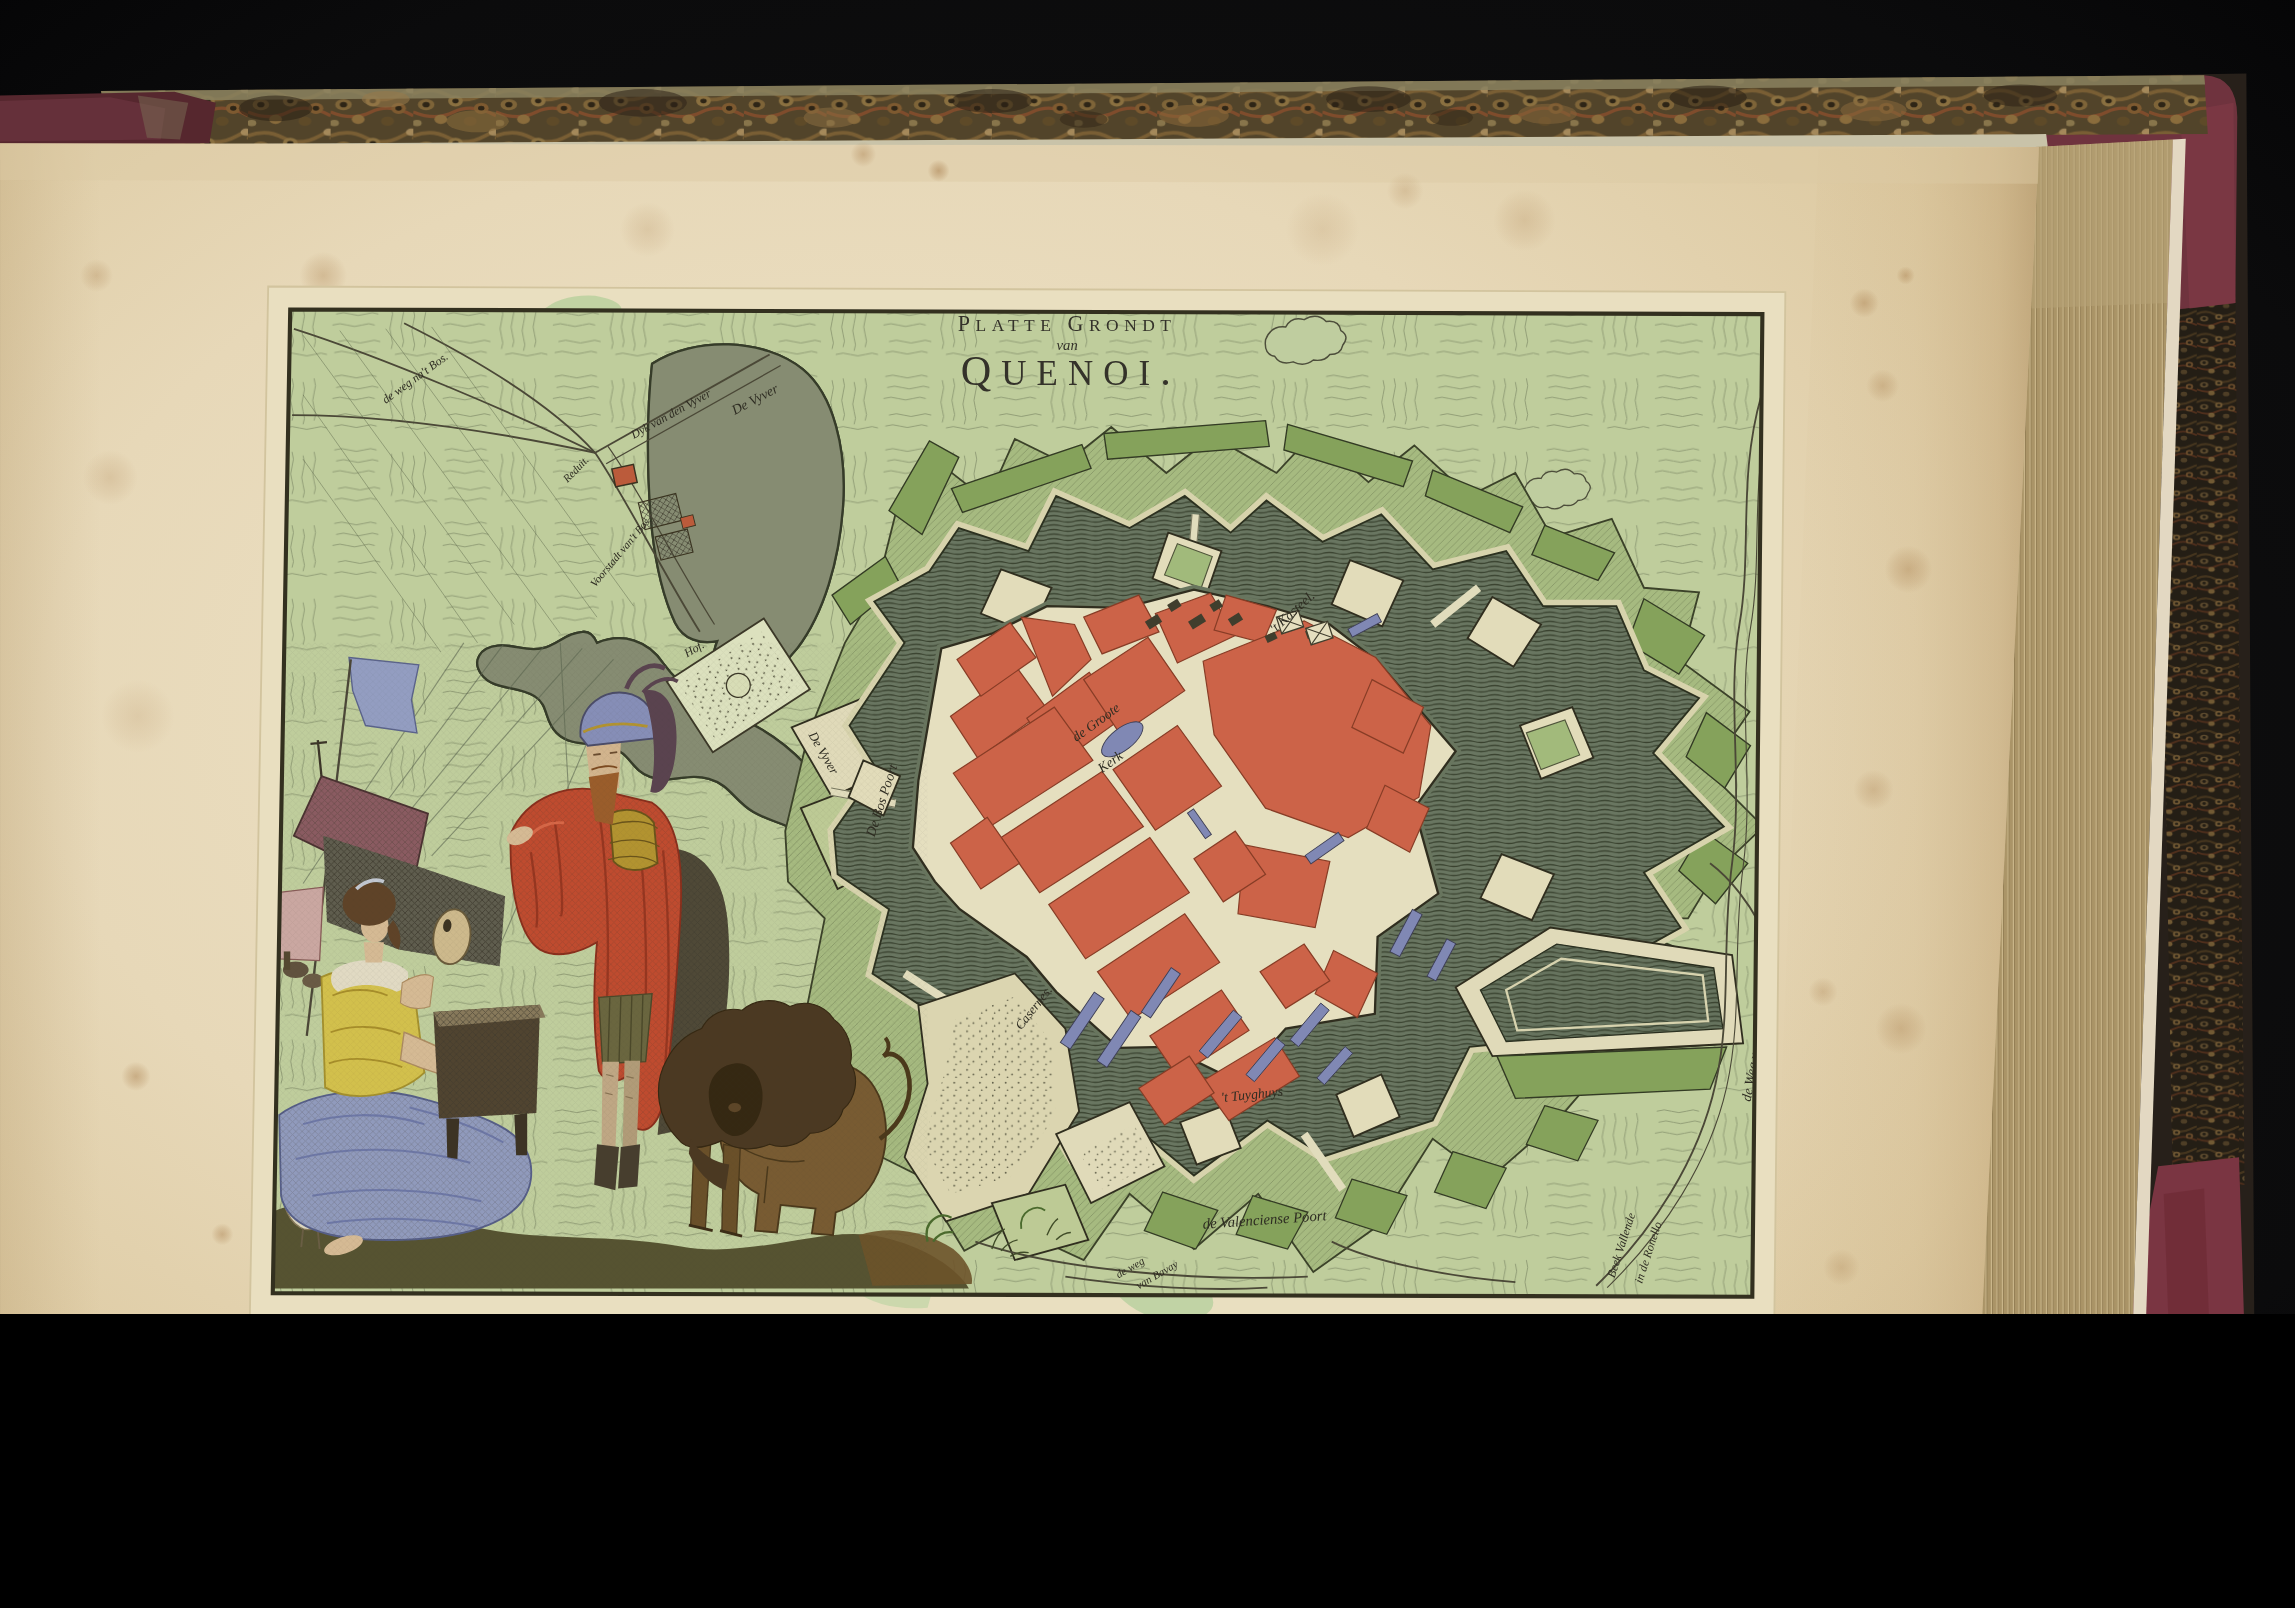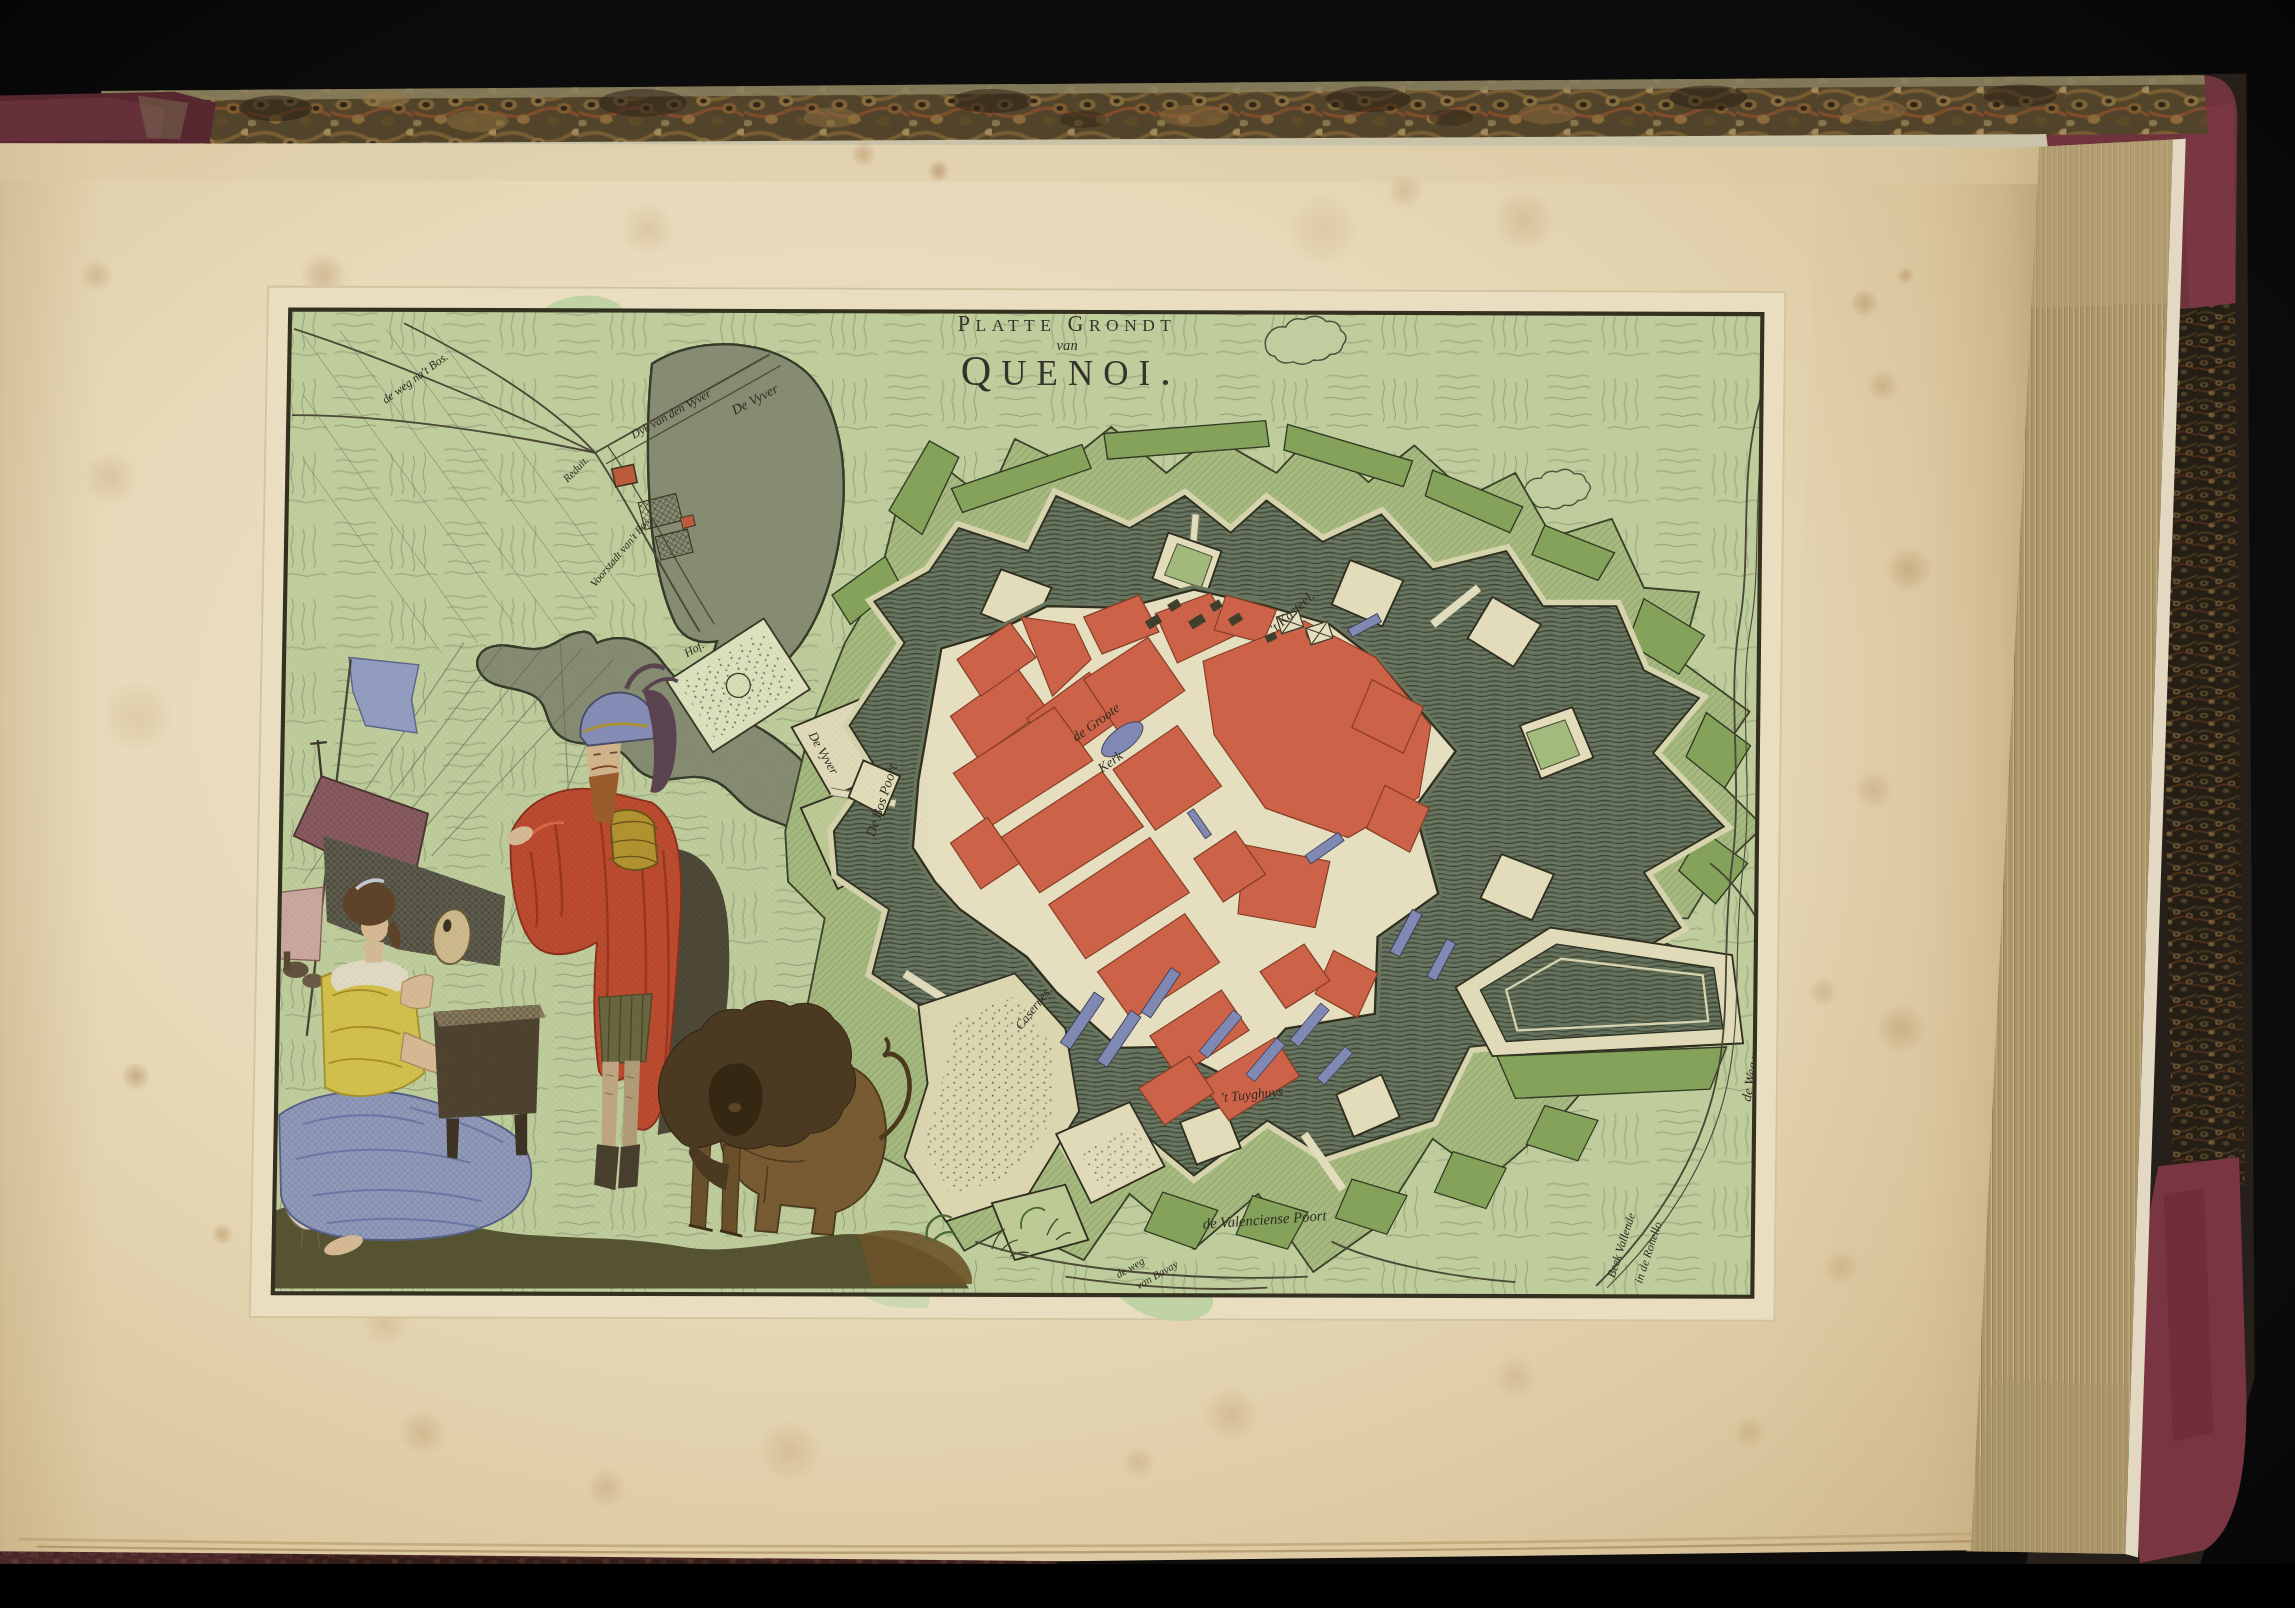--- a/index.html
+++ b/index.html
@@ -1,16 +1,16 @@
 <!DOCTYPE html>
 <html style="font-size:14.7px"><head>
 <meta charset="utf-8">
 <style>
 html,body{margin:0;padding:0;background:#000;}
-#stage{position:relative;width:2296px;height:1564px;overflow:hidden;font-family:"Liberation Serif",serif;}
+#stage{position:relative;width:2296px;height:1314px;overflow:hidden;font-family:"Liberation Serif",serif;}
 svg{display:block;}
 </style>
 </head>
 <body>
 <div id="stage">
 <svg width="2296" height="1609" viewBox="0 0 2500 1752" xmlns="http://www.w3.org/2000/svg">
 <defs>
 
 <pattern id="fieldHatch" width="120" height="80" patternUnits="userSpaceOnUse">
   <g stroke="#5d664a" stroke-width="1" fill="none" opacity="0.5">

